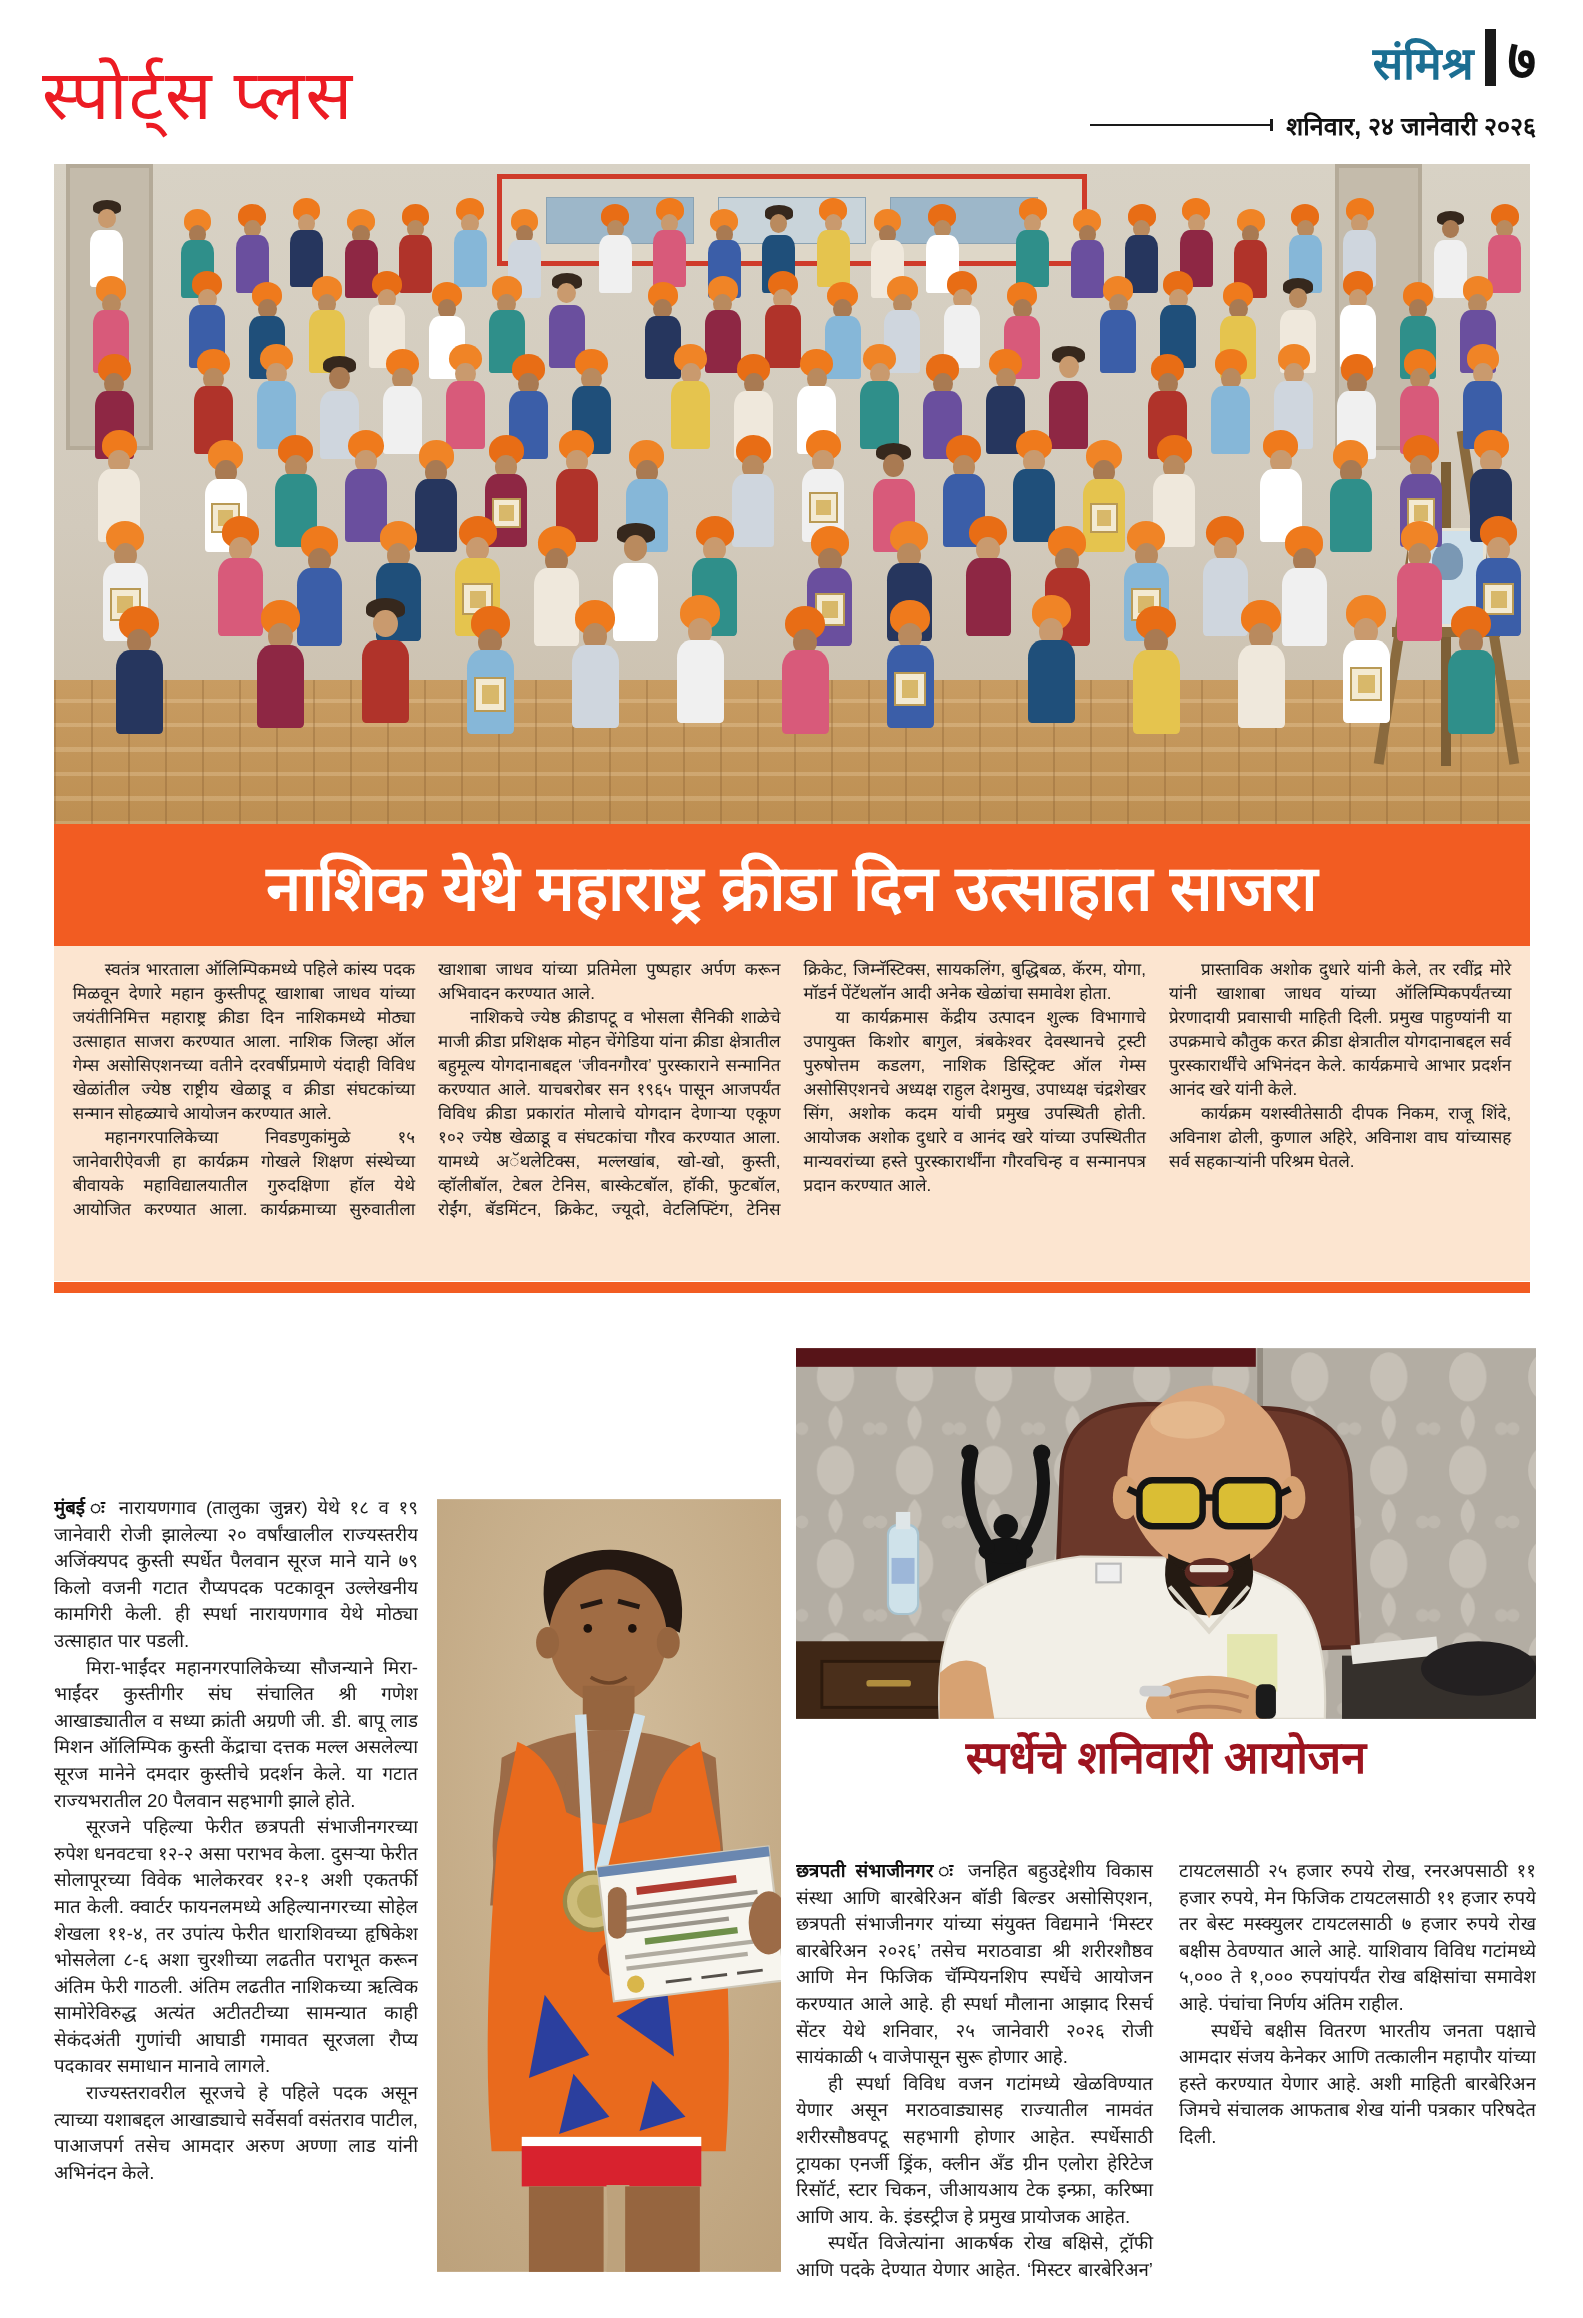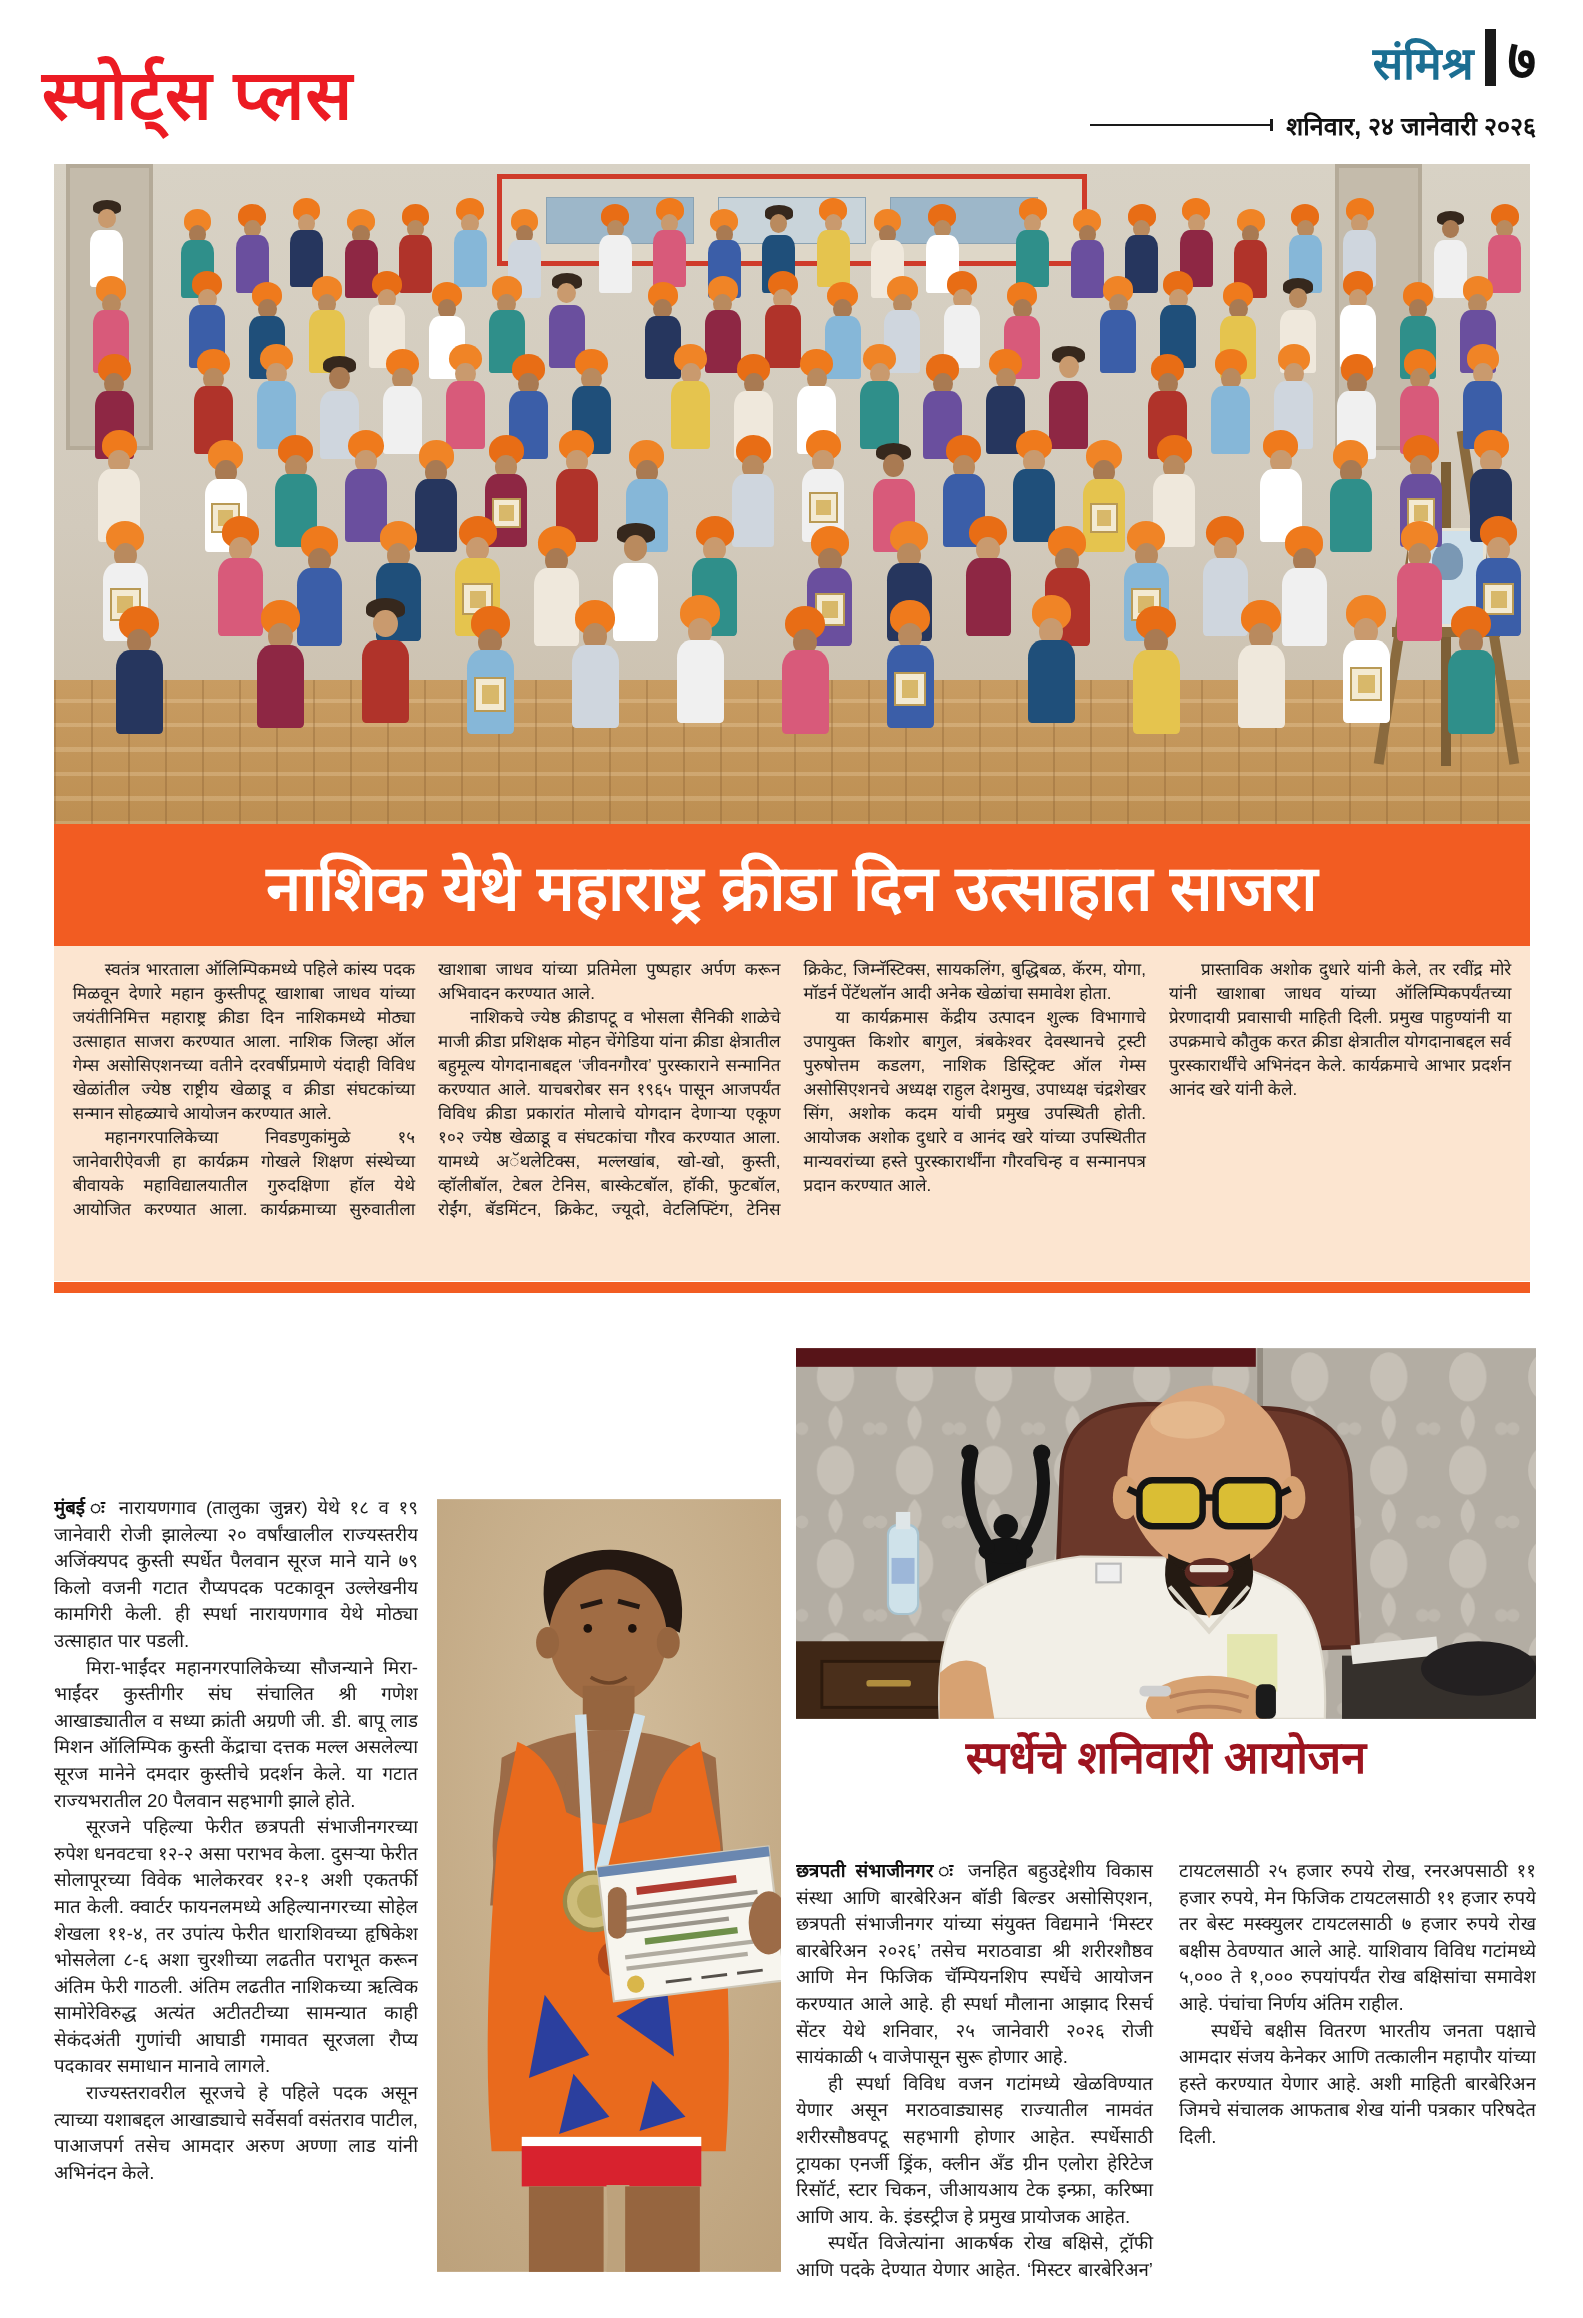--- a/index.html
+++ b/index.html
@@ -3,21 +3,21 @@
 <meta charset="utf-8">
 <style>
   html,body{margin:0;padding:0;}
   body{
     width:1583px;height:2319px;background:#ffffff;position:relative;
     font-family:"Liberation Sans","DejaVu Sans",sans-serif;color:#1c1c1c;
     overflow:hidden;
   }
   .abs{position:absolute;}
   
-  .logo{left:42px;top:45px;font-size:69px;font-weight:bold;color:#ec1b23;letter-spacing:1.4px;}
+  .logo{left:42px;top:45px;font-size:69px;font-weight:normal;color:#ec1b23;letter-spacing:1.4px;}
   .mast-right{right:47px;top:29px;display:flex;align-items:flex-end;gap:11.5px;}
   .edition{color:#1b6e92;font-size:45px;font-weight:bold;line-height:1;}
   .mast-bar{width:10.8px;height:57px;background:#1a1a1a;}
   .pageno{color:#111;font-size:55px;font-weight:bold;line-height:.95;}
   .date-row{right:47px;top:108px;display:flex;align-items:center;gap:13px;}
   .date-line{width:183px;height:2.9px;background:#1a1a1a;position:relative;}
   .date-line::after{content:"";position:absolute;right:0;top:-4.3px;width:2.9px;height:11.5px;background:#1a1a1a;}
   .edition-date{font-size:25px;font-weight:600;color:#111;}
   
   .photo-main{left:54px;top:164px;width:1476px;height:661px;overflow:hidden;
@@ -708,20 +708,21 @@
 <div class="abs headline1">
   <span>नाशिक येथे महाराष्ट्र क्रीडा दिन उत्साहात साजरा</span>
 </div>
 <div class="abs article1">
   <div class="article1-text">
       <p class="para">स्वतंत्र भारताला ऑलिम्पिकमध्ये पहिले कांस्य पदक मिळवून देणारे महान कुस्तीपटू खाशाबा जाधव यांच्या जयंतीनिमित्त महाराष्ट्र क्रीडा दिन नाशिकमध्ये मोठ्या उत्साहात साजरा करण्यात आला. नाशिक जिल्हा ऑल गेम्स असोसिएशनच्या वतीने दरवर्षीप्रमाणे यंदाही विविध खेळांतील ज्येष्ठ राष्ट्रीय खेळाडू व क्रीडा संघटकांच्या सन्मान सोहळ्याचे आयोजन करण्यात आले.</p>
       <p class="para">महानगरपालिकेच्या निवडणुकांमुळे १५ जानेवारीऐवजी हा कार्यक्रम गोखले शिक्षण संस्थेच्या बीवायके महाविद्यालयातील गुरुदक्षिणा हॉल येथे आयोजित करण्यात आला. कार्यक्रमाच्या सुरुवातीला खाशाबा जाधव यांच्या प्रतिमेला पुष्पहार अर्पण करून अभिवादन करण्यात आले.</p>
       <p class="para">नाशिकचे ज्येष्ठ क्रीडापटू व भोसला सैनिकी शाळेचे माजी क्रीडा प्रशिक्षक मोहन चेंगेडिया यांना क्रीडा क्षेत्रातील बहुमूल्य योगदानाबद्दल ‘जीवनगौरव’ पुरस्काराने सन्मानित करण्यात आले. याचबरोबर सन १९६५ पासून आजपर्यंत विविध क्रीडा प्रकारांत मोलाचे योगदान देणाऱ्या एकूण १०२ ज्येष्ठ खेळाडू व संघटकांचा गौरव करण्यात आला. यामध्ये अॅथलेटिक्स, मल्लखांब, खो-खो, कुस्ती, व्हॉलीबॉल, टेबल टेनिस, बास्केटबॉल, हॉकी, फुटबॉल, रोईंग, बॅडमिंटन, क्रिकेट, ज्यूदो, वेटलिफ्टिंग, टेनिस क्रिकेट, जिम्नॅस्टिक्स, सायकलिंग, बुद्धिबळ, कॅरम, योगा, मॉडर्न पेंटॅथलॉन आदी अनेक खेळांचा समावेश होता.</p>
       <p class="para">या कार्यक्रमास केंद्रीय उत्पादन शुल्क विभागाचे उपायुक्त किशोर बागुल, त्रंबकेश्वर देवस्थानचे ट्रस्टी पुरुषोत्तम कडलग, नाशिक डिस्ट्रिक्ट ऑल गेम्स असोसिएशनचे अध्यक्ष राहुल देशमुख, उपाध्यक्ष चंद्रशेखर सिंग, अशोक कदम यांची प्रमुख उपस्थिती होती. आयोजक अशोक दुधारे व आनंद खरे यांच्या उपस्थितीत मान्यवरांच्या हस्ते पुरस्कारार्थींना गौरवचिन्ह व सन्मानपत्र प्रदान करण्यात आले.</p>
       <p class="para">प्रास्ताविक अशोक दुधारे यांनी केले, तर रवींद्र मोरे यांनी खाशाबा जाधव यांच्या ऑलिम्पिकपर्यंतच्या प्रेरणादायी प्रवासाची माहिती दिली. प्रमुख पाहुण्यांनी या उपक्रमाचे कौतुक करत क्रीडा क्षेत्रातील योगदानाबद्दल सर्व पुरस्कारार्थींचे अभिनंदन केले. कार्यक्रमाचे आभार प्रदर्शन आनंद खरे यांनी केले.</p>
+      <p class="para">कार्यक्रम यशस्वीतेसाठी दीपक निकम, राजू शिंदे, अविनाश ढोली, कुणाल अहिरे, अविनाश वाघ यांच्यासह सर्व सहकाऱ्यांनी परिश्रम घेतले.</p>
     </div>
 </div>
 <div class="abs rule-orange"></div>
 
 <div class="abs headline2">
 </div>
 <div class="abs article2">
   <p class="para" style="text-indent:0;">
     <span class="dateline">मुंबई ः</span>
     <span>नारायणगाव (तालुका जुन्नर) येथे १८ व १९ जानेवारी रोजी झालेल्या २० वर्षांखालील राज्यस्तरीय अजिंक्यपद कुस्ती स्पर्धेत पैलवान सूरज माने याने ७९ किलो वजनी गटात रौप्यपदक पटकावून उल्लेखनीय कामगिरी केली. ही स्पर्धा नारायणगाव येथे मोठ्या उत्साहात पार पडली.</span>

